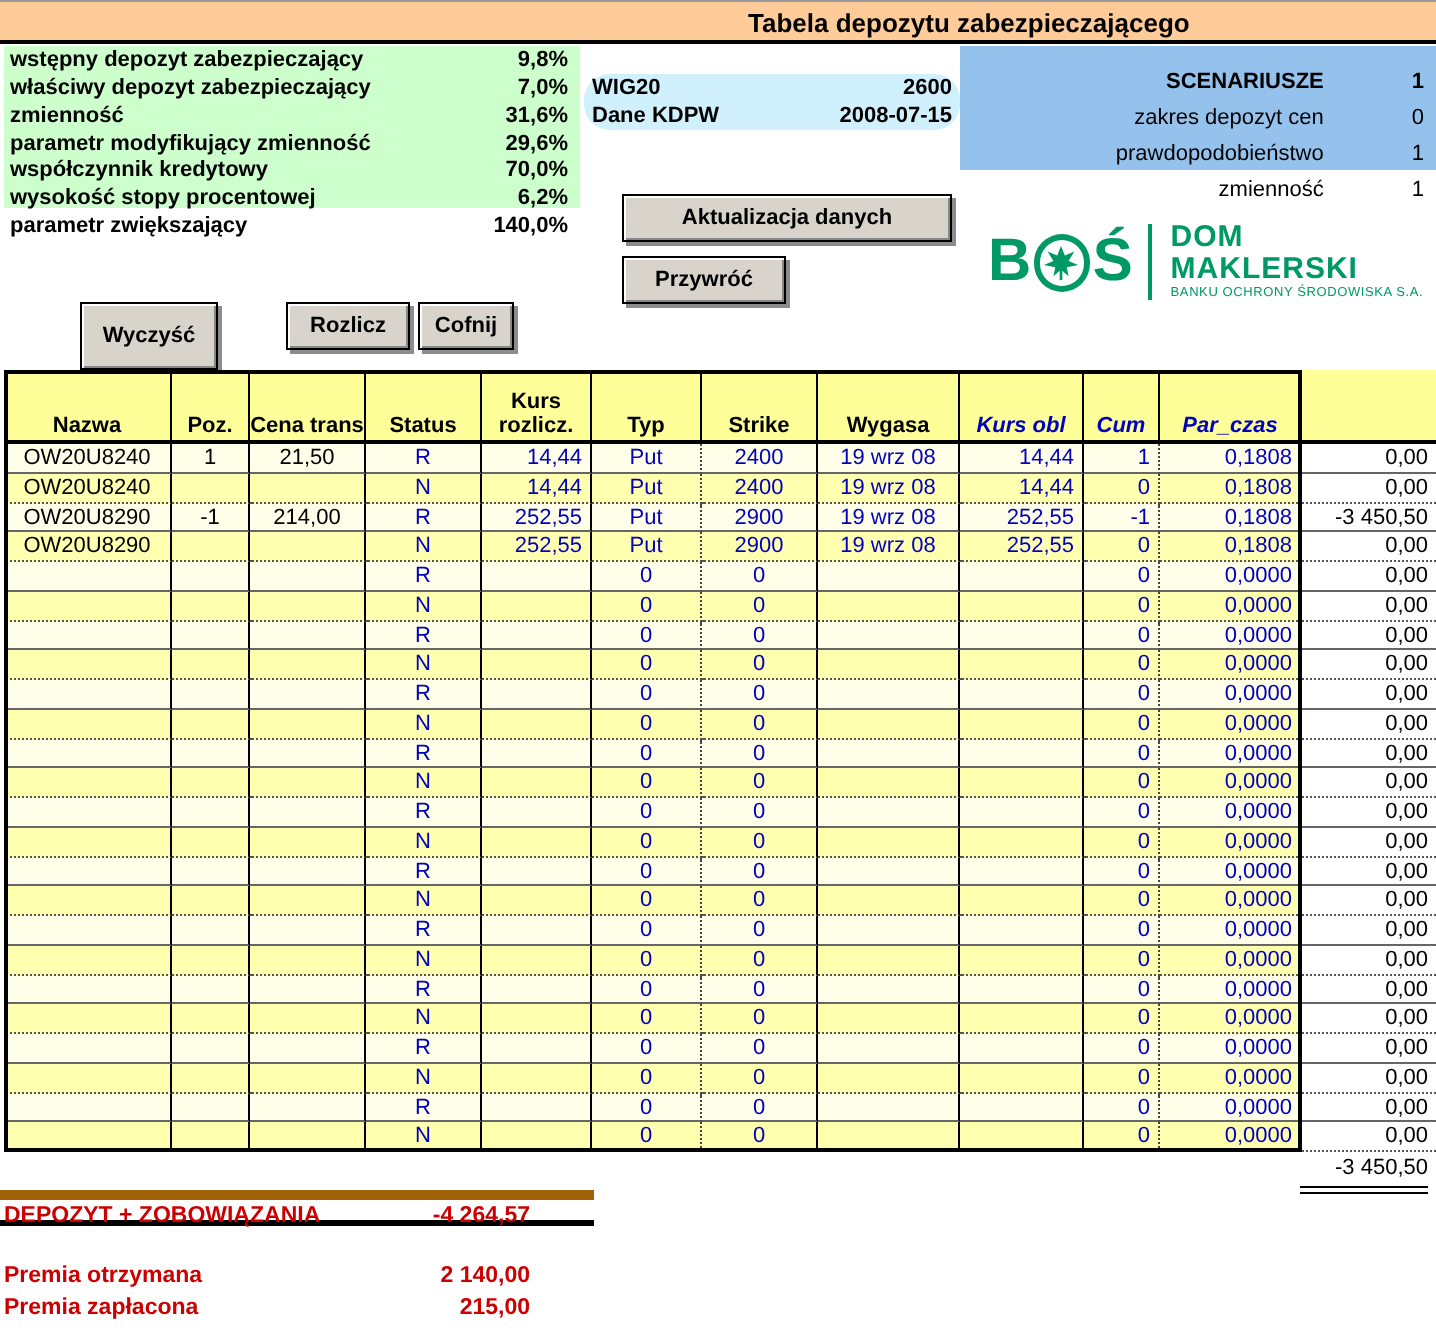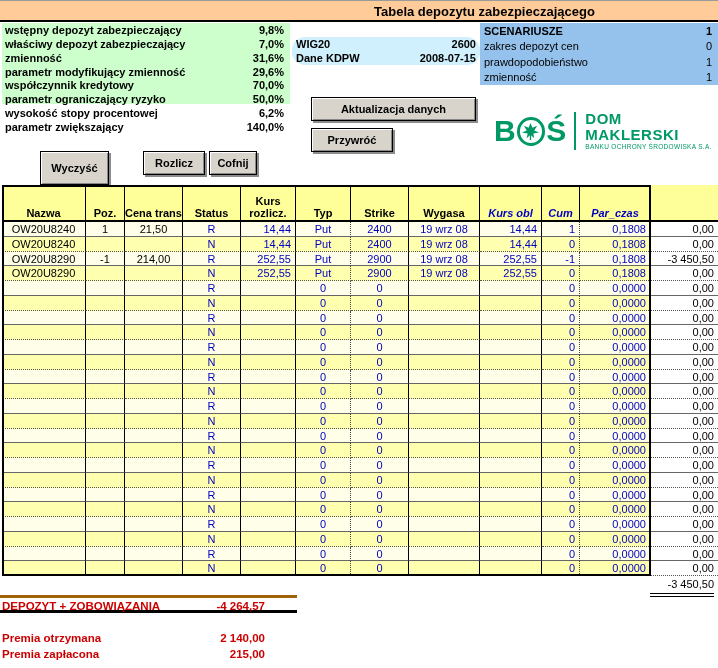--- a/index.html
+++ b/index.html
@@ -13,21 +13,21 @@
   
   .params { left:2px; top:23px; width:288px; height:81px; background:#CCFFCC; }
   .prow { height:13.87px; display:flex; justify-content:space-between; align-items:center; font-size:11px; font-weight:bold; padding:0 6px 0 3px; white-space:nowrap; }
 
   
   .market { left:292px; top:37px; width:188px; background:#CFF0FC;border-radius:13px; }
   .mrow { height:14px; display:flex; justify-content:space-between; align-items:center; font-size:11px; font-weight:bold; padding:0 4px; }
 
   
   .scen { left:480px; top:23px; width:238px; height:62px; background:#95C2EC; }
-  .srow { height:15.5px; display:flex; justify-content:space-between; align-items:center; font-size:11px; padding:0 6px 0 4px; }
+  .srow { height:15.5px; display:flex; justify-content:flex-end; align-items:center; font-size:11px; padding:18px 6px 0 4px;gap:44px; }
   .srow.first { font-weight:bold; }
 
   
   .xlbtn { position:absolute; background:#D8D4CC; border:1px solid #000;
     box-shadow: inset 1px 1px 0 #ffffff, inset -1px -1px 0 #888, 2px 2px 0 rgba(0,0,0,.45);
     font-family:"Liberation Sans",sans-serif; font-size:11px; font-weight:bold; color:#000; cursor:pointer; }
   .btn-aktualizacja { left:311px; top:97px;  width:165px; height:24px; }
   .btn-przywroc     { left:311px; top:128px; width:82px;  height:24px; }
   .btn-wyczysc      { left:40px;  top:151px; width:69px;  height:34px; }
   .btn-rozlicz      { left:143px; top:151px; width:62px;  height:24px; }
@@ -59,21 +59,21 @@
   .cell.aC { text-align:center; }
   .cell.aR { text-align:right; padding-right:4px; }
   .cell.navy { color:#0000BF; }
   .cell.blk { color:#000; }
   .tborder { position:absolute; left:0; top:0; width:649px; height:391px; border:2px solid #000; pointer-events:none; }
   .hline { position:absolute; left:0; top:35px; width:716px; height:2px; background:#000; pointer-events:none; }
 
   
   .net-val { left:620px; top:578px; width:94px; text-align:right; font-size:11px; color:#000; }
   .net-underline { left:650px; top:593px; width:64px; height:4px; border-top:1px solid #000; border-bottom:1px solid #000; }
-  .depozyt { left:0px; top:595px; width:297px; height:18px; border-top:3px solid #a16207; border-bottom:3px solid #000;padding-left:32px; }
+  .depozyt { left:0px; top:595px; width:297px; height:18px; border-top:5px solid #a16207; border-bottom:3px solid #000;padding-left:32px; }
   .depozyt .lbl { position:absolute; left:2px; top:2px; font-size:11.5px; font-weight:bold; color:#CC0000; }
   .depozyt .val { position:absolute; left:178px; top:2px; width:87px; text-align:right; font-size:11.5px; font-weight:bold; color:#CC0000; }
   .premia { left:2px; height:15px; width:300px; }
   .premia .lbl { position:absolute; left:0; top:0; font-size:11.5px; font-weight:bold; color:#CC0000; }
   .premia .val { position:absolute; left:176px; top:0; width:87px; text-align:right; font-size:11.5px; font-weight:bold; color:#CC0000; }
   .p1 { top:632px; } .p2 { top:648px; }
 </style>
 </head>
 <body>
 
@@ -94,24 +94,20 @@
       <span>zmienność</span>
       <span>31,6%</span>
     </div>
     <div class="prow">
       <span>parametr modyfikujący zmienność</span>
       <span>29,6%</span>
     </div>
     <div class="prow">
       <span>współczynnik kredytowy</span>
       <span>70,0%</span>
-    </div>
-    <div class="prow">
-      <span>parametr ograniczający ryzyko</span>
-      <span>50,0%</span>
     </div>
     <div class="prow">
       <span>wysokość stopy procentowej</span>
       <span>6,2%</span>
     </div>
     <div class="prow">
       <span>parametr zwiększający</span>
       <span>140,0%</span>
     </div>
   </div>

